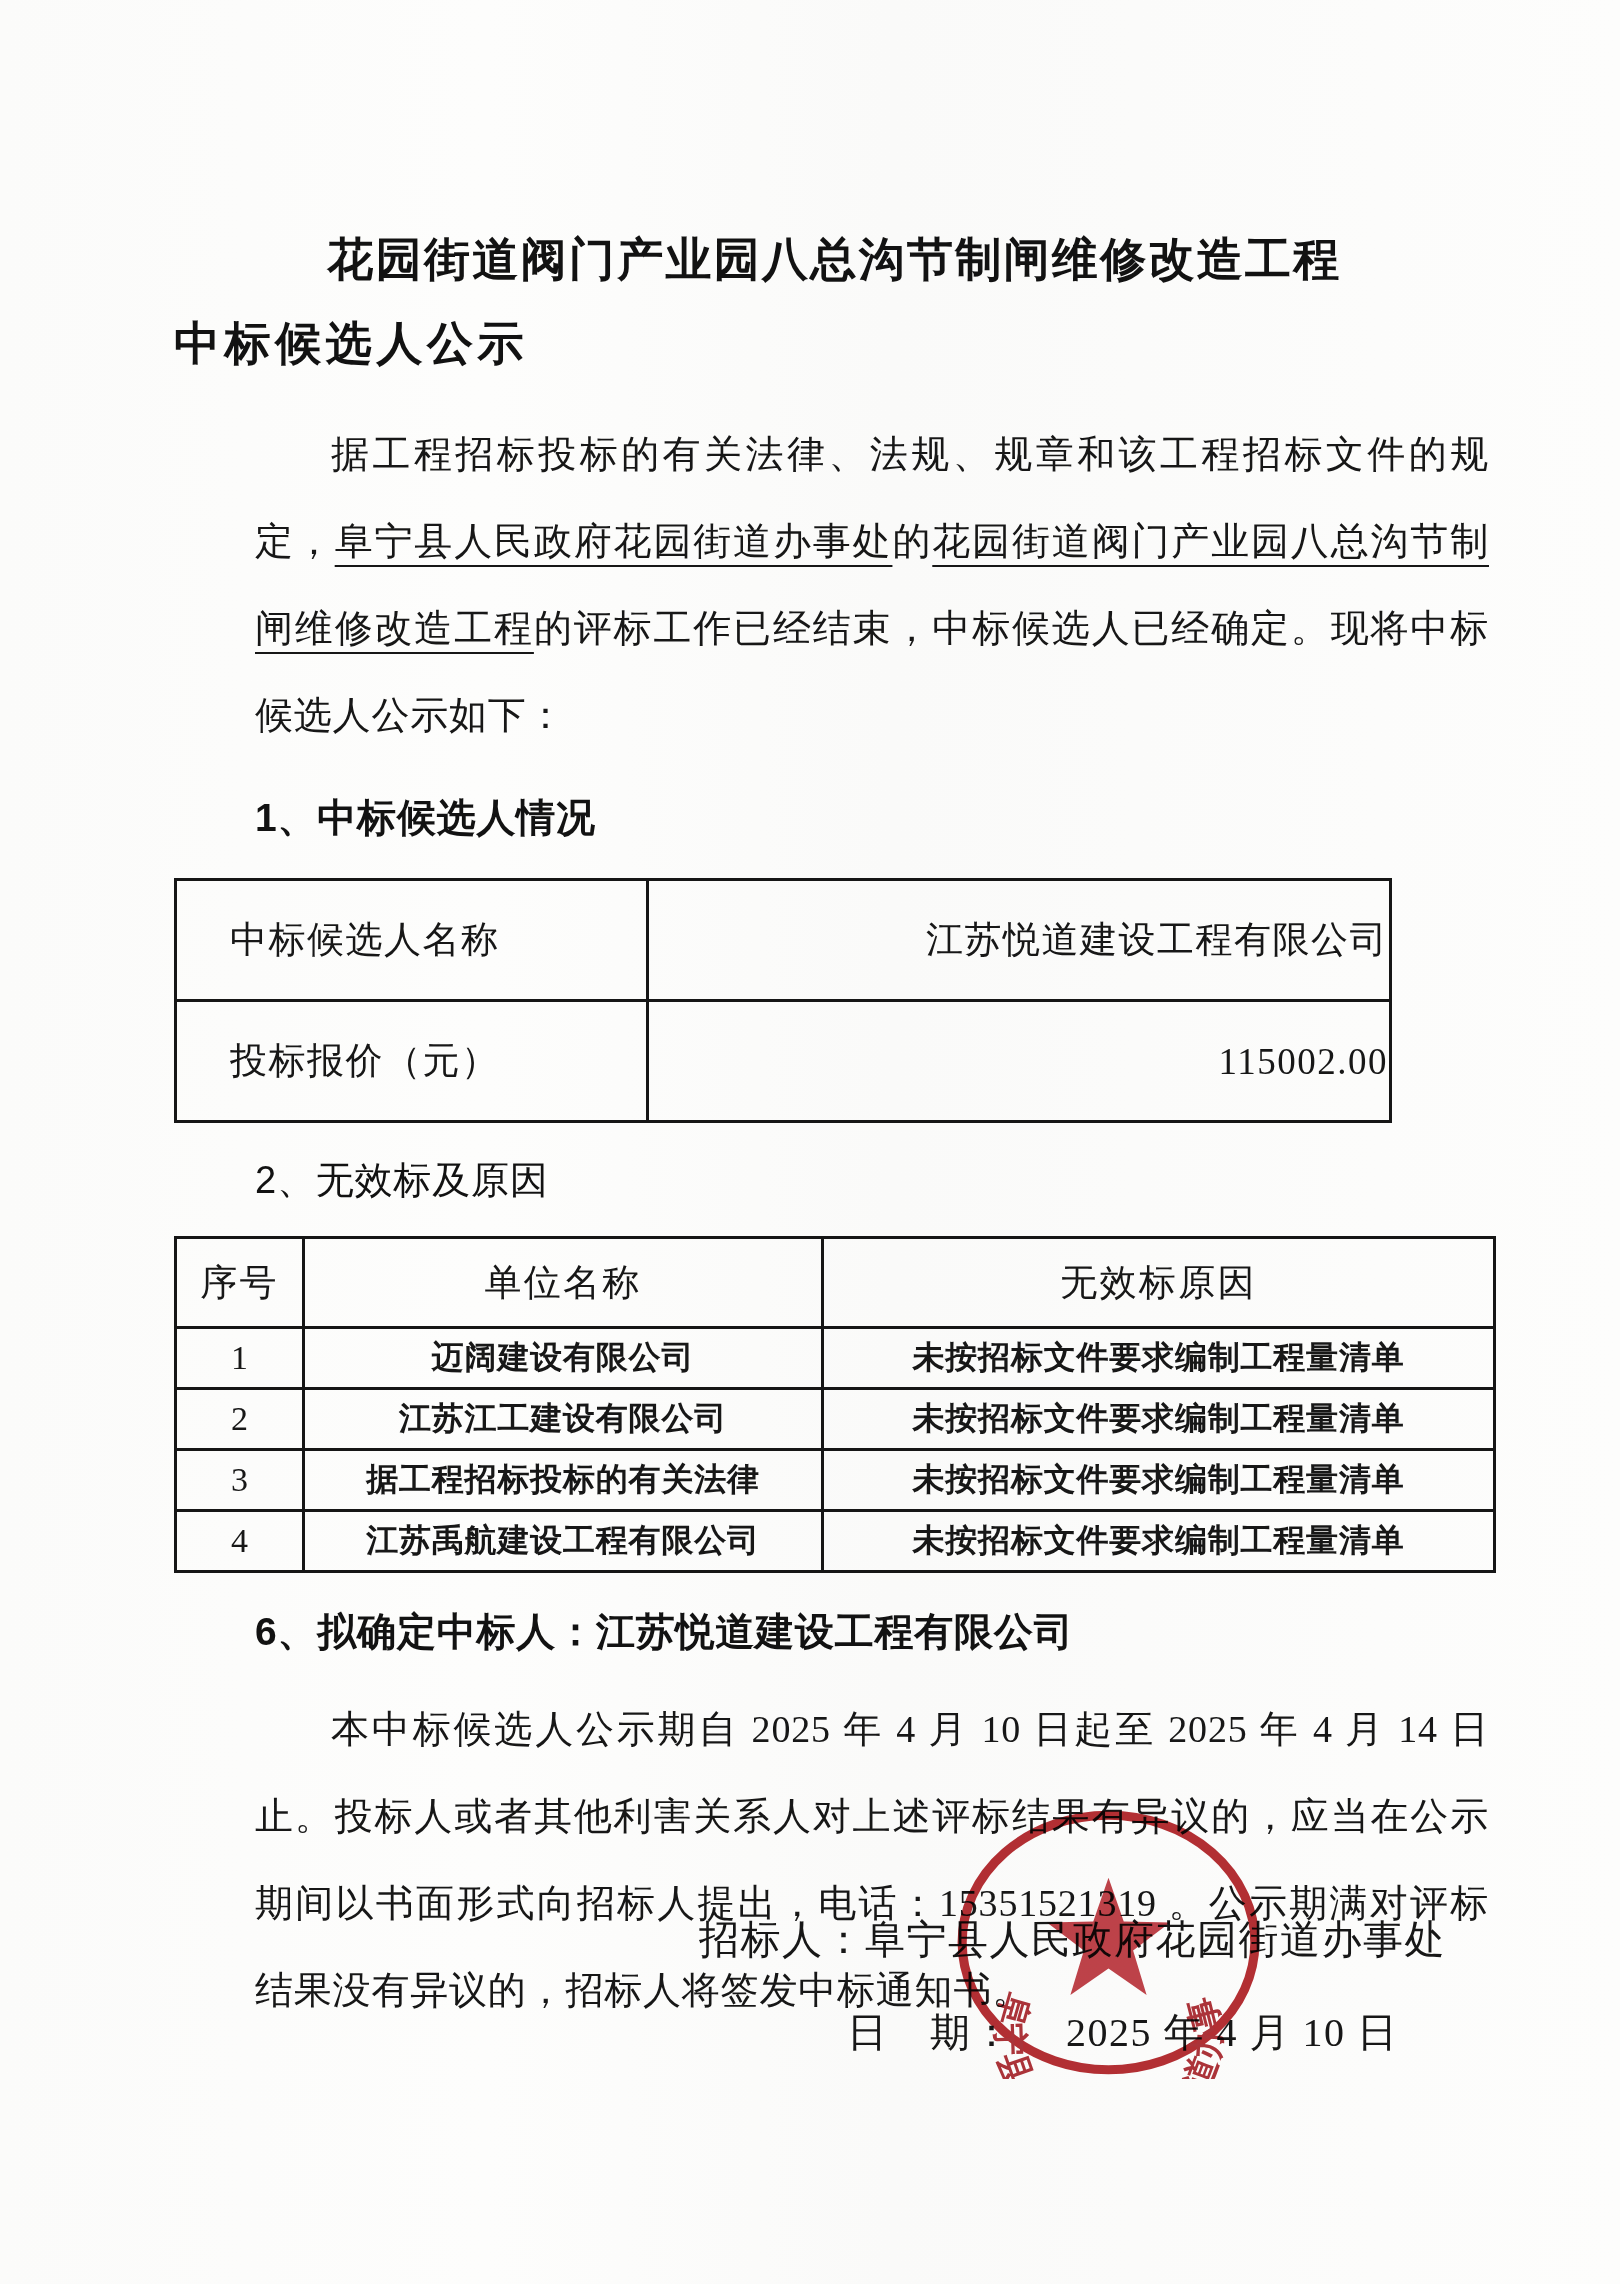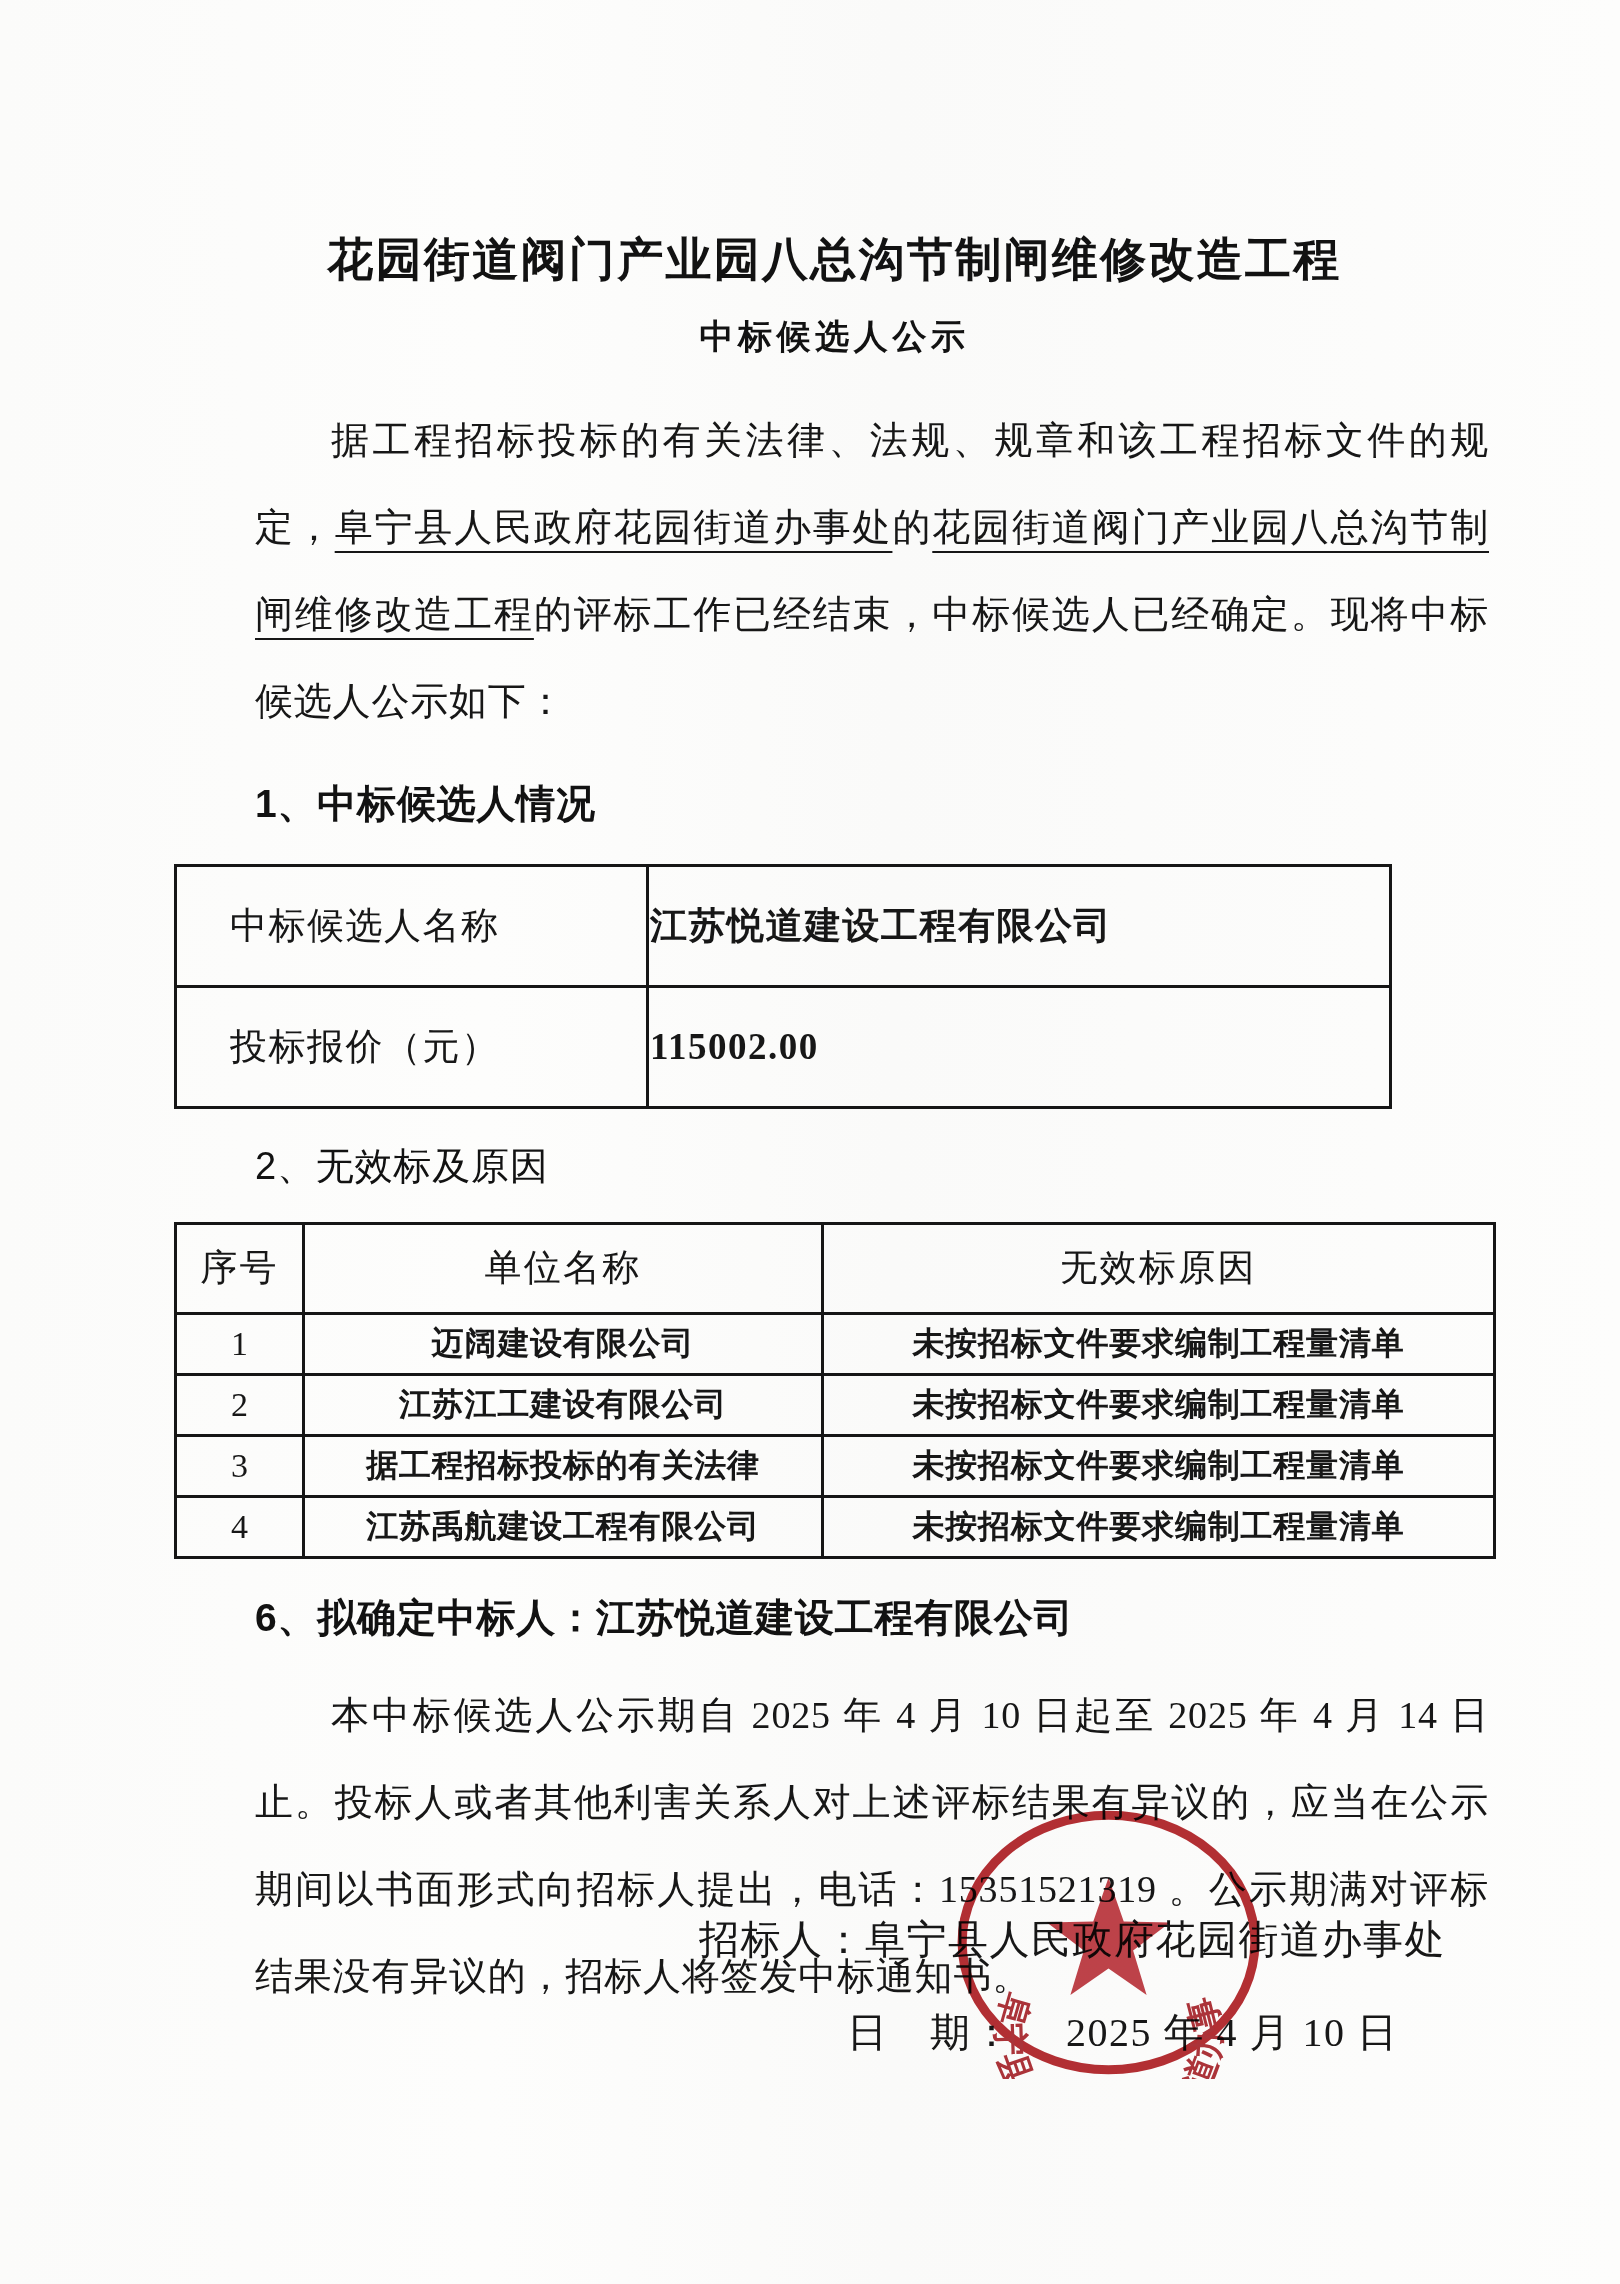--- a/index.html
+++ b/index.html
@@ -10,22 +10,22 @@
     color:#171717; overflow:hidden;
   }
   .content{padding:228px 126px 0 174px;}
   .doc-title{
     font-family:"Liberation Sans","DejaVu Sans",sans-serif;
     font-weight:bold; font-size:46px; letter-spacing:2.3px;
     text-align:center; margin:0 0 26px 0; line-height:1.35; color:#121212;
   }
   .doc-subtitle{
     font-family:"Liberation Sans","DejaVu Sans",sans-serif;
-    font-weight:bold; font-size:34px; letter-spacing:4.6px;
-    text-align:center; margin:0 0 40px 0; line-height:1.2; color:#121212;
+    font-weight:bold; font-size:46px; letter-spacing:4.6px;
+    margin:0 0 40px 0; line-height:1.2; color:#121212;
   }
   .body-par{
     font-size:38px; letter-spacing:0.8px; line-height:87px;
     text-align:justify; margin:0 6px 0 81px; text-indent:2em;
   }
   .u{text-decoration:underline; text-decoration-thickness:2.3px; text-underline-offset:11.4px;}
   .sec-heading{
     font-family:"Liberation Sans","DejaVu Sans",sans-serif;
     font-weight:bold; font-size:39px; letter-spacing:0.8px;
     margin:32px 0 0 81px; color:#121212;
@@ -33,21 +33,21 @@
   .sec-heading.plain{
     font-family:Liberation Sans, sans-serif;
     font-weight:normal; font-size:38px;
   }
   table{border-collapse:collapse; table-layout:fixed;}
   .tbl{margin-top:33px;}
   .tbl td,.tbl th{border:3px solid #161616; vertical-align:middle;}
   .winner-tbl{width:1218px;}
   .winner-tbl td{height:116px; font-size:37px; letter-spacing:1.5px;}
   .winner-tbl td.lbl{width:415px; padding-left:53px; text-align:left;}
-  .winner-tbl td.val{text-align:left;font-weight:bold;}
+  .winner-tbl td.val{text-align:right;}
   .invalid-tbl{width:1319px; margin-top:30px;}
   .invalid-tbl th{height:85px; font-weight:normal; font-size:37px; letter-spacing:2.3px; text-align:center;}
   .invalid-tbl td{height:56px; text-align:center;}
   .invalid-tbl td.idx{font-size:34px;}
   .invalid-tbl td.name,.invalid-tbl td.reason{font-size:32px; font-weight:bold; letter-spacing:0.8px;}
   .col-idx{width:128px;} .col-name{width:519px;} .col-reason{width:672px;}
   .notice-par{
     font-size:38px; letter-spacing:0.8px; line-height:87px;
     text-align:justify; margin:27px 6px 0 81px; text-indent:2em;
   }

